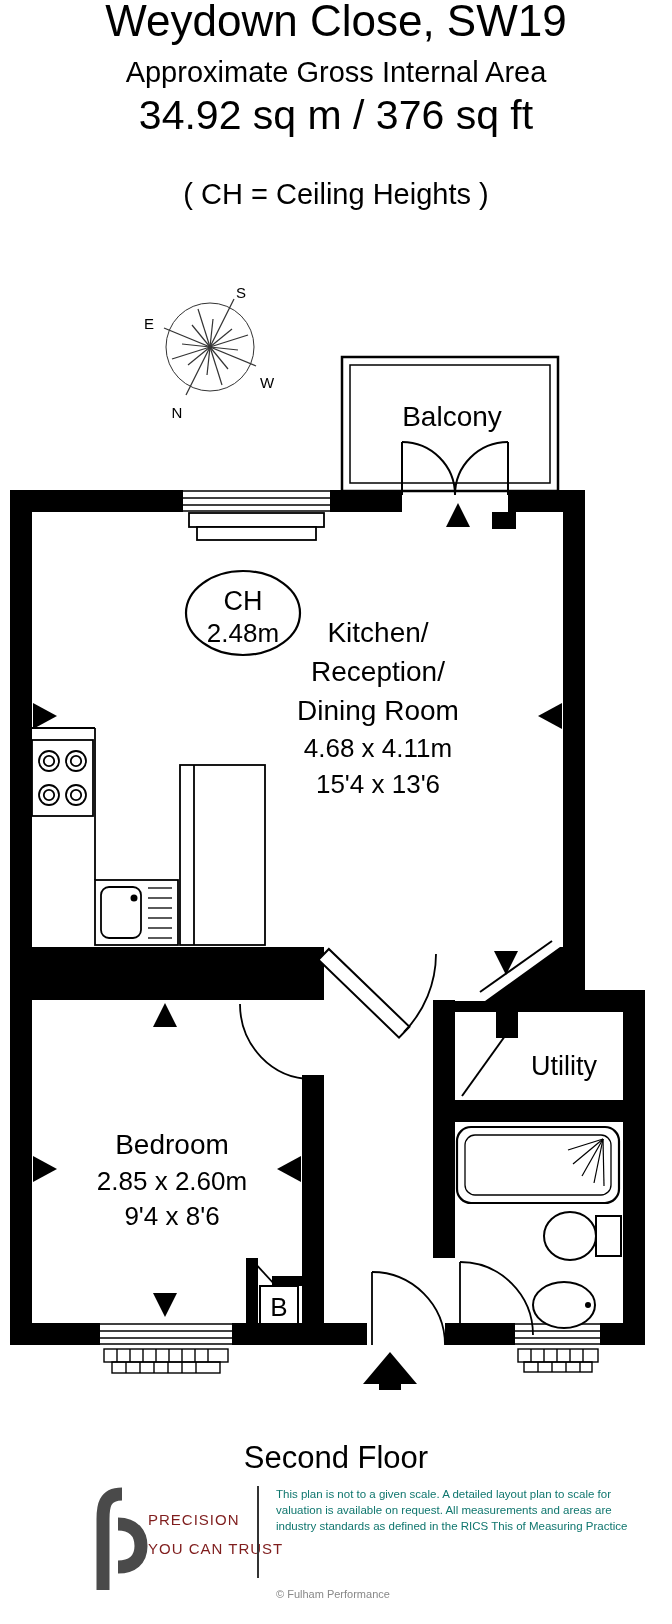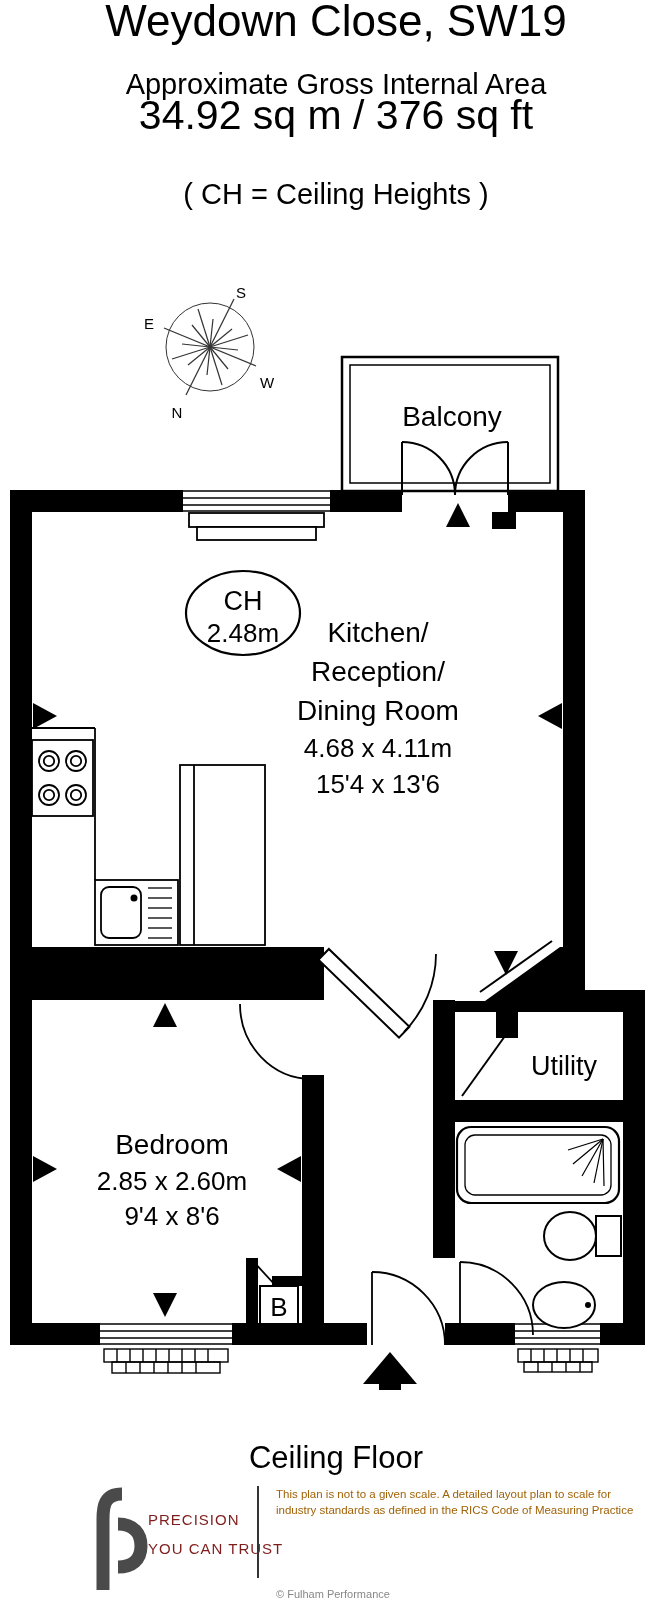--- a/index.html
+++ b/index.html
@@ -3,31 +3,31 @@
 <meta charset="utf-8">
 <style>
   html,body{margin:0;padding:0;}
   body{
     width:672px;height:1624px;position:relative;background:#fff;
     font-family:"Liberation Sans","DejaVu Sans",sans-serif;color:#000;
     overflow:hidden;
   }
   .abs{position:absolute;left:0;width:672px;text-align:center;}
   .title{top:-4px;font-size:44px;}
-  .subtitle{top:56px;font-size:29px;margin-top:12px;}
+  .subtitle{top:56px;font-size:29px;}
   .area{top:92px;font-size:41px;}
   .ch-note{top:178px;font-size:29px;text-align:center;}
   .floor-label{top:1440px;font-size:31px;}
   #plan-svg{position:absolute;top:270px;left:0;}
   .footer{position:absolute;top:1484px;left:0;width:672px;height:120px;}
   .logo{position:absolute;left:76px;top:2px;}
   .brand{position:absolute;left:148px;top:22px;color:#7f1d1d;}
   .brand div{font-size:15px;letter-spacing:1px;line-height:1.9;}
   .divider{position:absolute;left:257px;top:2px;width:2px;height:92px;background:#333;}
-  .disclaimer{position:absolute;left:276px;top:2px;color:#a16207;}
+  .disclaimer{position:absolute;left:276px;top:2px;color:#0f766e;}
   .disclaimer div{font-size:11.5px;line-height:1.4;white-space:nowrap;}
   .copyright{position:absolute;left:276px;top:104px;font-size:11px;color:#888;}
   svg text{fill:#000;}
 </style>
 </head>
 <body>
 
 <div class="abs title">Weydown Close, SW19</div>
 <div class="abs subtitle">Approximate Gross Internal Area</div>
 <div class="abs area">34.92 sq m  /  376 sq ft</div>
@@ -275,32 +275,33 @@
   <text x="378" y="487" font-size="26" text-anchor="middle">4.68 x 4.11m</text>
   <text x="378" y="523" font-size="26" text-anchor="middle">15'4 x 13'6</text>
 
   <text x="172" y="884" font-size="28" text-anchor="middle">Bedroom</text>
   <text x="172" y="920" font-size="26" text-anchor="middle">2.85 x 2.60m</text>
   <text x="172" y="955" font-size="26" text-anchor="middle">9'4 x 8'6</text>
 
   <text x="564" y="805" font-size="27" text-anchor="middle">Utility</text>
 </svg>
 
-<div class="abs floor-label">Ceiling Floor</div>
+<div class="abs floor-label">Second Floor</div>
 
 <div class="footer">
   <svg class="logo" width="72" height="110" viewBox="0 0 72 110">
     <g fill="none" stroke="#4a4a4a" stroke-width="13">
       <path d="M46,8 C28,8 27,21 27,33 L27,104"></path>
       <path d="M42,38 C58,38 65,48 65,60 C65,74 56,81 42,81"></path>
     </g>
   </svg>
   <div class="brand">
     <div>PRECISION</div>
     <div>YOU CAN TRUST</div>
   </div>
   <div class="divider"></div>
   <div class="disclaimer">
     <div>This plan is not to a given scale. A detailed layout plan to scale for</div>
-    <div>industry standards as defined in the RICS Code of Measuring Practice</div>
+    <div>valuation is available on request. All measurements and areas are</div>
+    <div>industry standards as defined in the RICS This of Measuring Practice</div>
   </div>
   <div class="copyright">© Fulham Performance</div>
 </div>
 
 </body></html>

